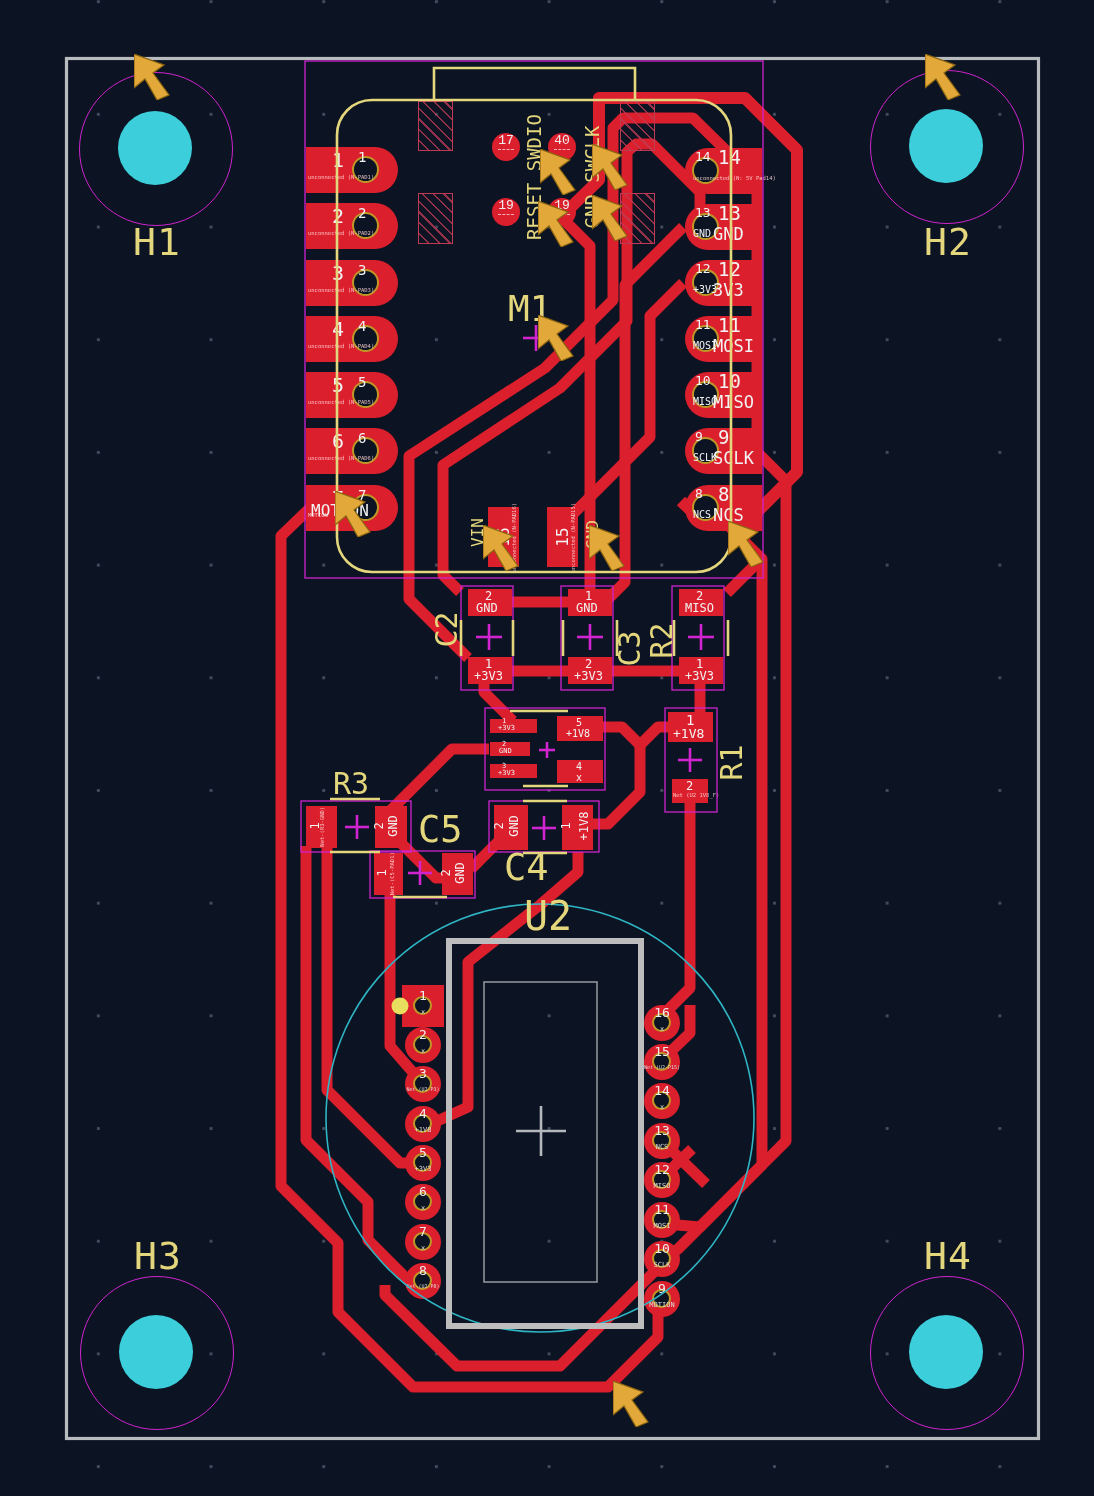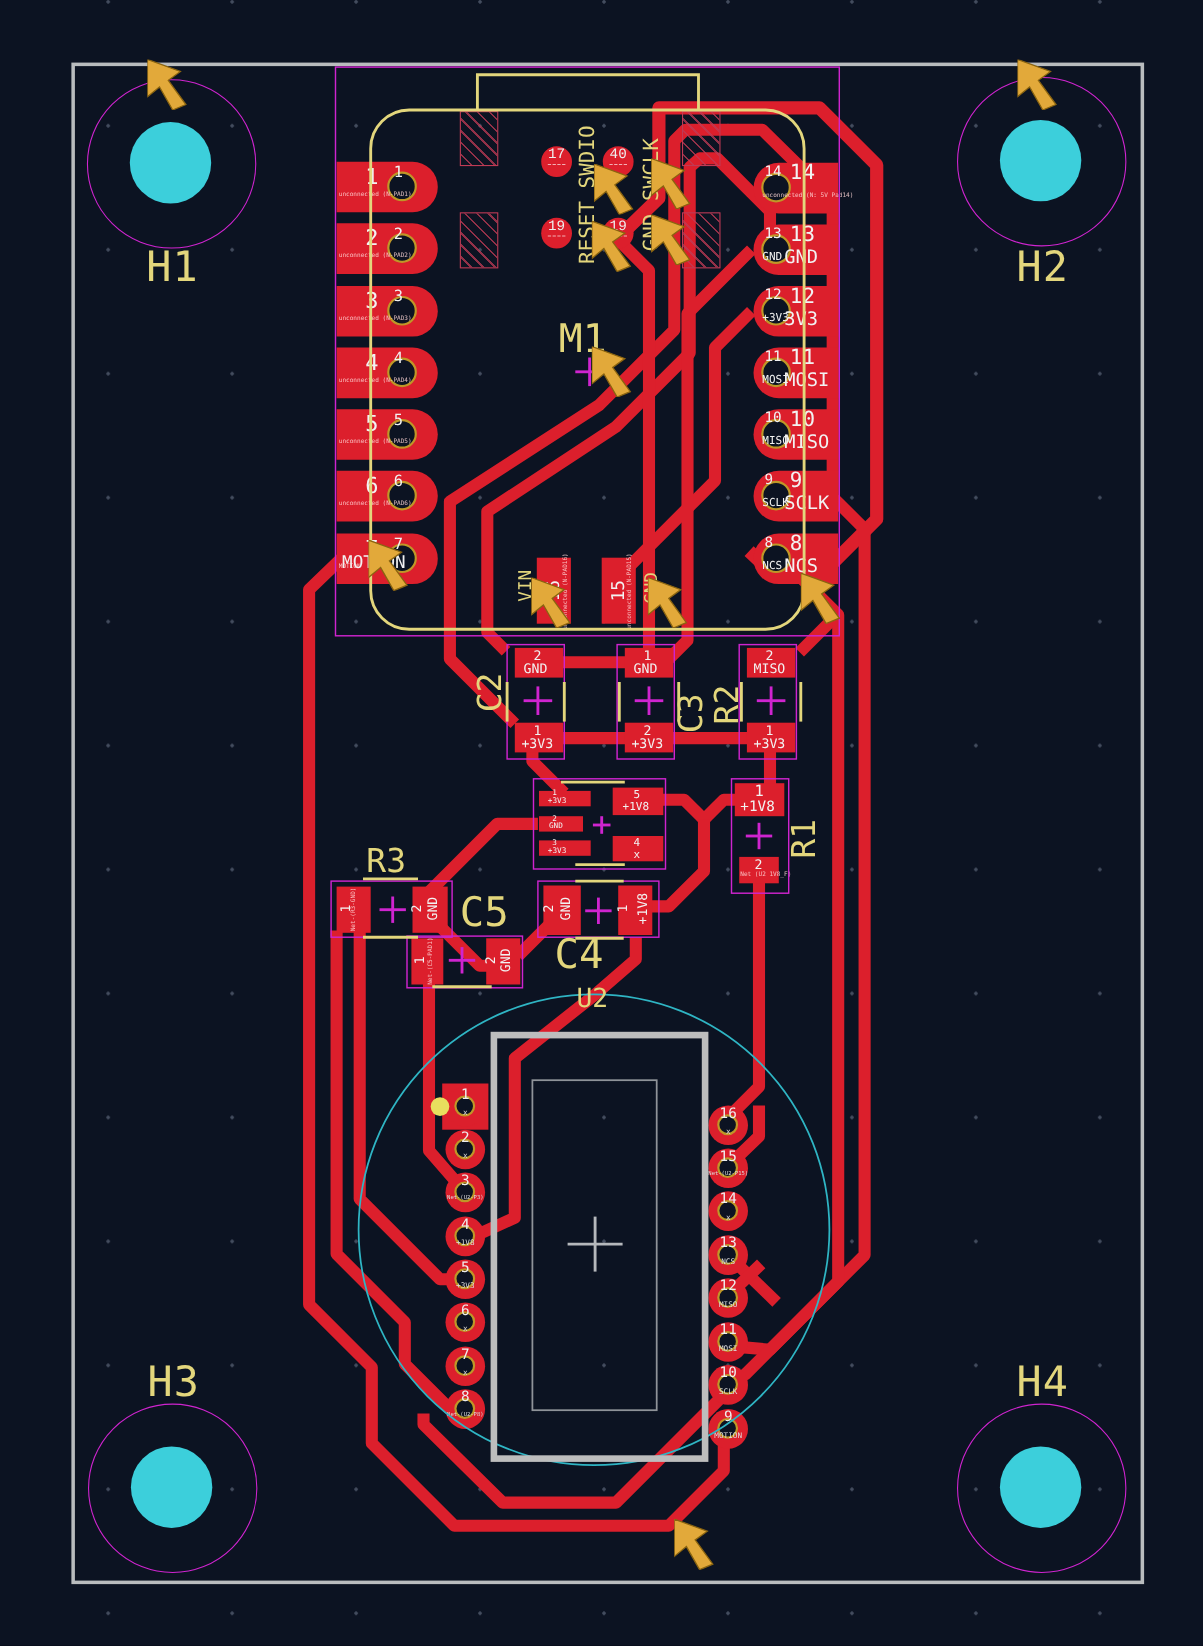--- a/index.html
+++ b/index.html
@@ -161,21 +161,21 @@
   </svg>
 
   <div class="ylabel" style="left:508px;top:288px;font-size:36px;">M1</div>
   <div class="vlabel" style="left:416px;top:612px;width:60px;font-size:30px;">C2</div>
   <div class="vlabel" style="left:599px;top:631px;width:60px;font-size:30px;">C3</div>
   <div class="vlabel" style="left:631px;top:623px;width:60px;font-size:30px;">R2</div>
   <div class="vlabel" style="left:701px;top:745px;width:60px;font-size:30px;">R1</div>
   <div class="ylabel" style="left:333px;top:766px;font-size:30px;">R3</div>
   <div class="ylabel" style="left:418px;top:808px;font-size:37px;">C5</div>
   <div class="ylabel" style="left:504px;top:846px;font-size:37px;">C4</div>
-  <div class="ylabel" style="left:524px;top:893px;font-size:24px;">U2</div>
+  <div class="ylabel" style="left:524px;top:893px;font-size:40px;">U2</div>
 
   <div class="vlabel" style="left:434px;top:166px;width:200px;font-size:19px;">RESET SWDIO</div>
   <div class="vlabel" style="left:492px;top:166px;width:200px;font-size:19px;">GND SWCLK</div>
   <div class="vlabel" style="left:447px;top:523px;width:60px;font-size:16px;">VIN</div>
   <div class="vlabel" style="left:562px;top:525px;width:60px;font-size:16px;">GND</div>
 
   <div class="smdv" style="left:488px;top:507px;width:31px;height:60px;">
     <div class="ptxt vturn" style="left:6px;top:22px;font-size:16px;">16</div>
     <div class="ptxt vturn tiny" style="left:-8px;top:28px;">unconnected (N-PAD16)</div>
   </div>

